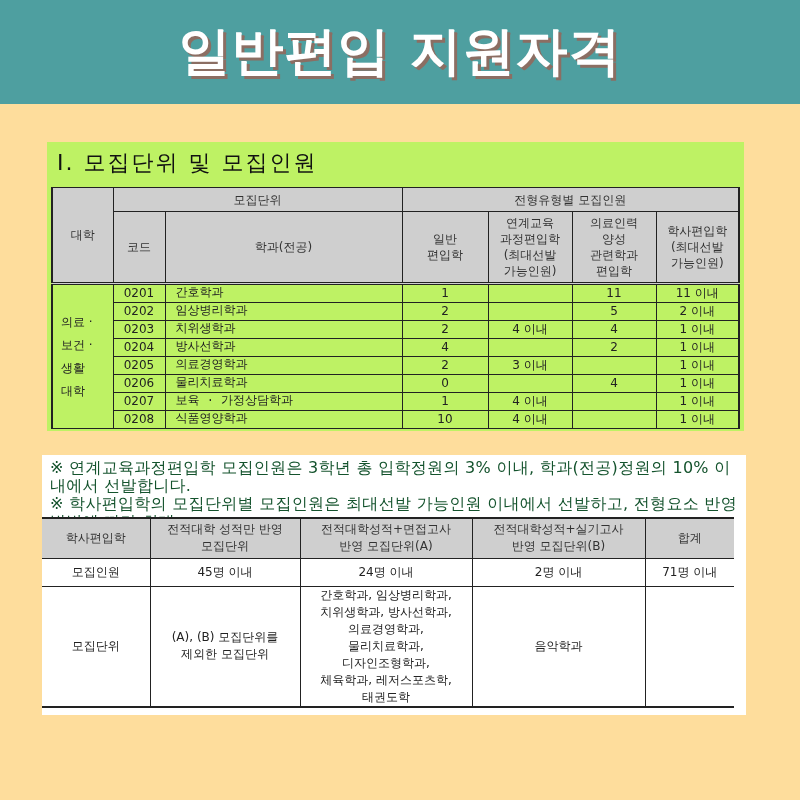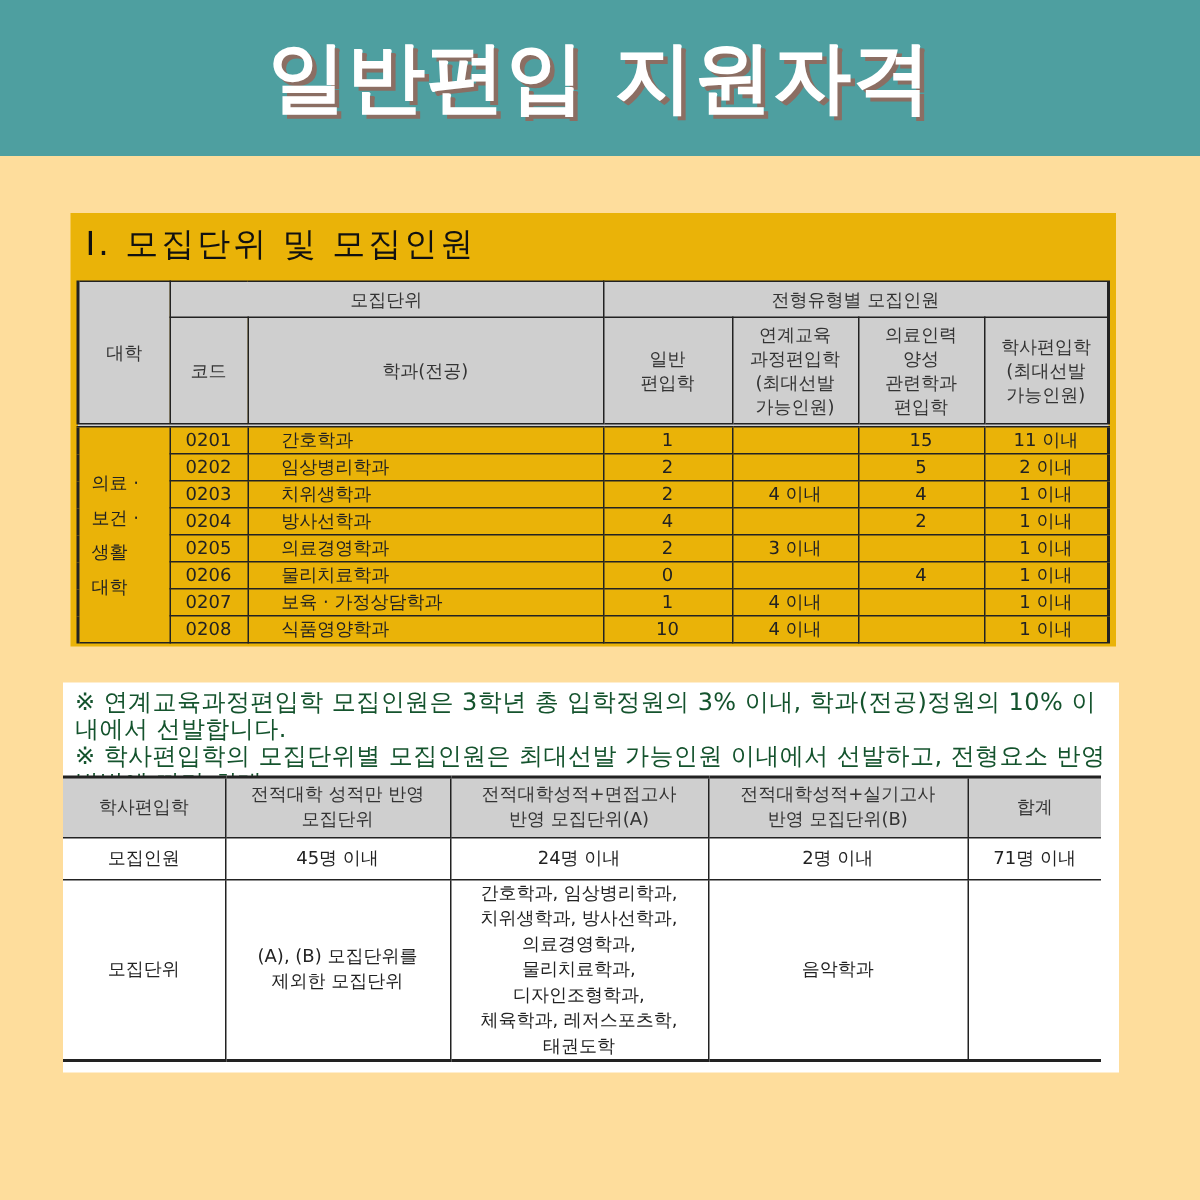--- a/index.html
+++ b/index.html
@@ -2,33 +2,33 @@
 <html><head>
 <meta charset="utf-8">
 <style>
   * { box-sizing: border-box; margin: 0; padding: 0; }
   html, body { width: 800px; height: 800px; overflow: hidden; }
   body { background: #fedd9c; font-family: "DejaVu Sans", sans-serif; color: #222; position: relative; }
 
   .banner { position: absolute; left: 0; top: 0; width: 800px; height: 104px; background: #4e9fa0; display: flex; align-items: center; justify-content: center; }
   .banner h1 { color: #fff; font-size: 52px; font-weight: bold; letter-spacing: 1px; text-shadow: 3px 3px 0 #8b6e63; font-family: "DejaVu Sans", sans-serif; }
 
-  .panel1 { position: absolute; left: 47px; top: 142px; width: 697px; height: 289px; background: #eab308; }
+  .panel1 { position: absolute; left: 47px; top: 142px; width: 697px; height: 289px; background: #bef264; }
   .sec-title { position: absolute; left: 10px; top: 6px; font-size: 22px; letter-spacing: 2px; color: #111; }
   .note-box { position: absolute; left: 505px; top: 0px; width: 176px; height: 33px; background: #c2f7c2; background-image: radial-gradient(#a8e0a8 0.6px, transparent 0.7px); background-size: 4px 4px; font-size: 12px; color: #333; display: flex; align-items: center; justify-content: center; letter-spacing: 1px; }
 
   table { border-collapse: collapse; font-size: 12px; }
   .t1 { position: absolute; left: 4px; top: 45px; width: 689px; }
   .t1 th, .t1 td { border: 1px solid #222; text-align: center; padding: 0 2px; }
   .t1 th { background: #cfcfcf; font-weight: normal; color: #333; line-height: 16px; }
   .t1 tr.hdr1 th { height: 24px; }
   .t1 tr.hdr2 th { height: 72px; }
   .t1 tbody td { height: 18px; line-height: 17px; font-size: 12px; }
   .t1 tbody tr:first-child td { border-top: 3px double #222; }
-  .t1 td.left { text-align: left; padding-left: 22px; }
+  .t1 td.left { text-align: left; padding-left: 10px; font-family: Liberation Mono, monospace; }
   .t1 td.college { text-align: left; padding-left: 8px; line-height: 23px; }
   .t1 .outer-l { border-left: 2px solid #222; }
   .t1 .outer-r { border-right: 2px solid #222; }
 
   .panel2 { position: absolute; left: 42px; top: 455px; width: 704px; height: 260px; background: #fff; }
   .notes { position: absolute; left: 8px; top: 4px; font-size: 16px; line-height: 18px; color: #14532d; letter-spacing: 0.3px; }
   .notes .indent { padding-left: 20px; }
   .t2 { position: absolute; left: 0; top: 62px; width: 692px; }
   .t2 th, .t2 td { border-left: 1px solid #222; border-right: 1px solid #222; border-bottom: 1px solid #222; text-align: center; font-weight: normal; font-size: 12px; }
   .t2 th { background: #cfcfcf; height: 40px; line-height: 17px; border-top: 2px solid #222; color: #333; }
@@ -75,21 +75,21 @@
     <tbody>
       <tr>
         <td rowspan="8" class="college outer-l" style="white-space:pre-line">의료 ·
 보건 ·
 생활
 대학</td>
         <td>0201</td>
         <td class="left">간호학과</td>
         <td>1</td>
         <td></td>
-        <td>15</td>
+        <td>11</td>
         <td class="outer-r">11 이내</td>
       </tr>
       <tr>
         <td>0202</td>
         <td class="left">임상병리학과</td>
         <td>2</td>
         <td></td>
         <td>5</td>
         <td class="outer-r">2 이내</td>
       </tr>

